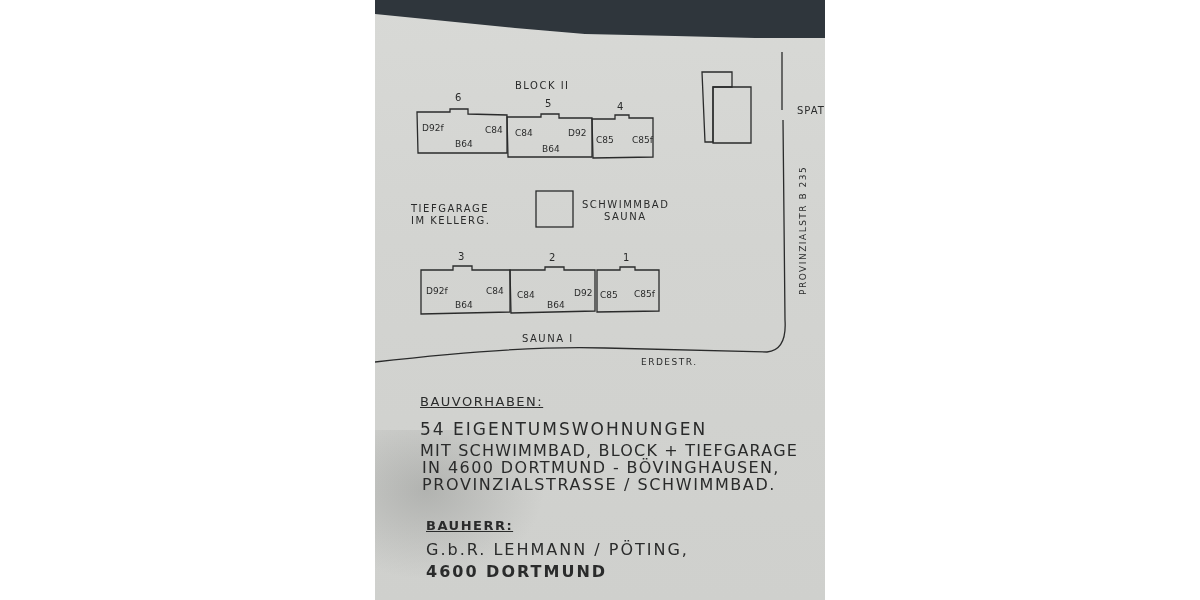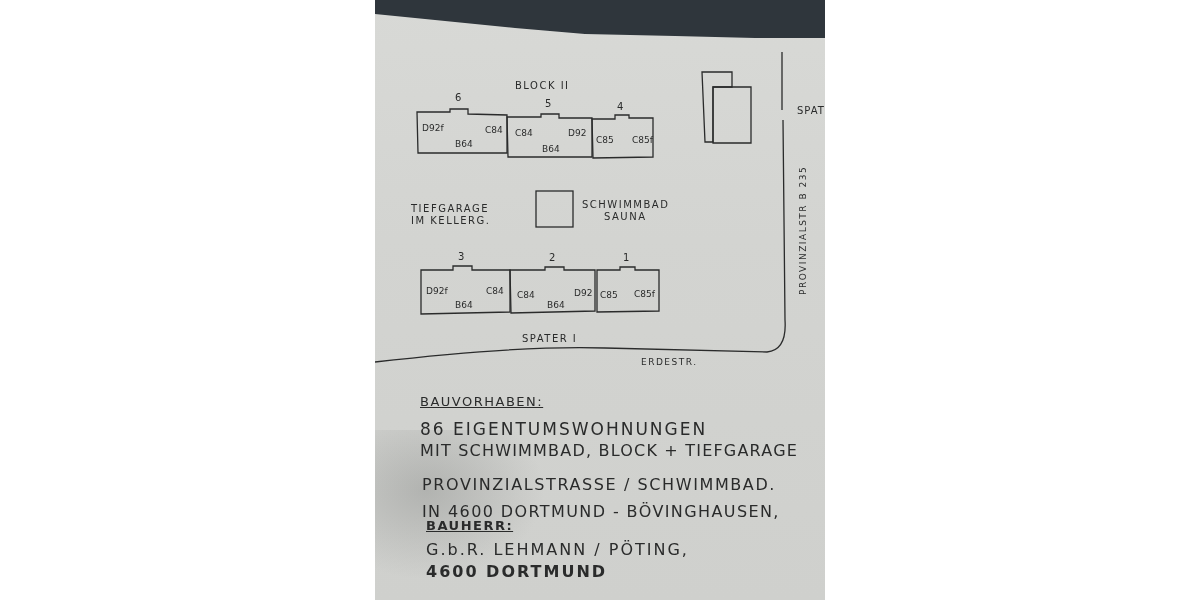--- a/index.html
+++ b/index.html
@@ -75,25 +75,25 @@
 
   <span class="unit" style="left:51px;top:286px;">D92f</span>
   <span class="unit" style="left:80px;top:300px;">B64</span>
   <span class="unit" style="left:111px;top:286px;">C84</span>
   <span class="unit" style="left:142px;top:290px;">C84</span>
   <span class="unit" style="left:172px;top:300px;">B64</span>
   <span class="unit" style="left:199px;top:288px;">D92</span>
   <span class="unit" style="left:225px;top:290px;">C85</span>
   <span class="unit" style="left:259px;top:289px;">C85f</span>
 
-  <span class="txt small" style="left:147px;top:333px;">SPATER I</span>
+  <span class="txt small" style="left:147px;top:333px;">SAUNA I</span>
   <span class="txt small" style="left:266px;top:357px;font-size:9px;">ERDESTR.</span>
 
   <span class="txt heading" style="left:45px;top:394px;">BAUVORHABEN:</span>
-  <span class="txt body-line" style="left:45px;top:419px;">86  EIGENTUMSWOHNUNGEN</span>
+  <span class="txt body-line" style="left:45px;top:419px;">54  EIGENTUMSWOHNUNGEN</span>
   <span class="txt body-line" style="left:45px;top:441px;font-size:16px;letter-spacing:1.2px;">MIT SCHWIMMBAD, BLOCK + TIEFGARAGE</span>
-  <span class="txt body-line" style="left:47px;top:458px;font-size:16px;letter-spacing:1.4px;margin-top:44px;">IN 4600 DORTMUND - BÖVINGHAUSEN,</span>
+  <span class="txt body-line" style="left:47px;top:458px;font-size:16px;letter-spacing:1.4px;">IN 4600 DORTMUND - BÖVINGHAUSEN,</span>
   <span class="txt body-line" style="left:47px;top:475px;font-size:16px;letter-spacing:1.6px;">PROVINZIALSTRASSE / SCHWIMMBAD.</span>
 
   <span class="txt heading" style="left:51px;top:518px;font-weight:bold;">BAUHERR:</span>
   <span class="txt body-line" style="left:51px;top:540px;font-size:16px;">G.b.R. LEHMANN / PÖTING,</span>
   <span class="txt body-line" style="left:51px;top:562px;font-size:16px;font-weight:bold;">4600  DORTMUND</span>
 </div>
 
 </body></html>

